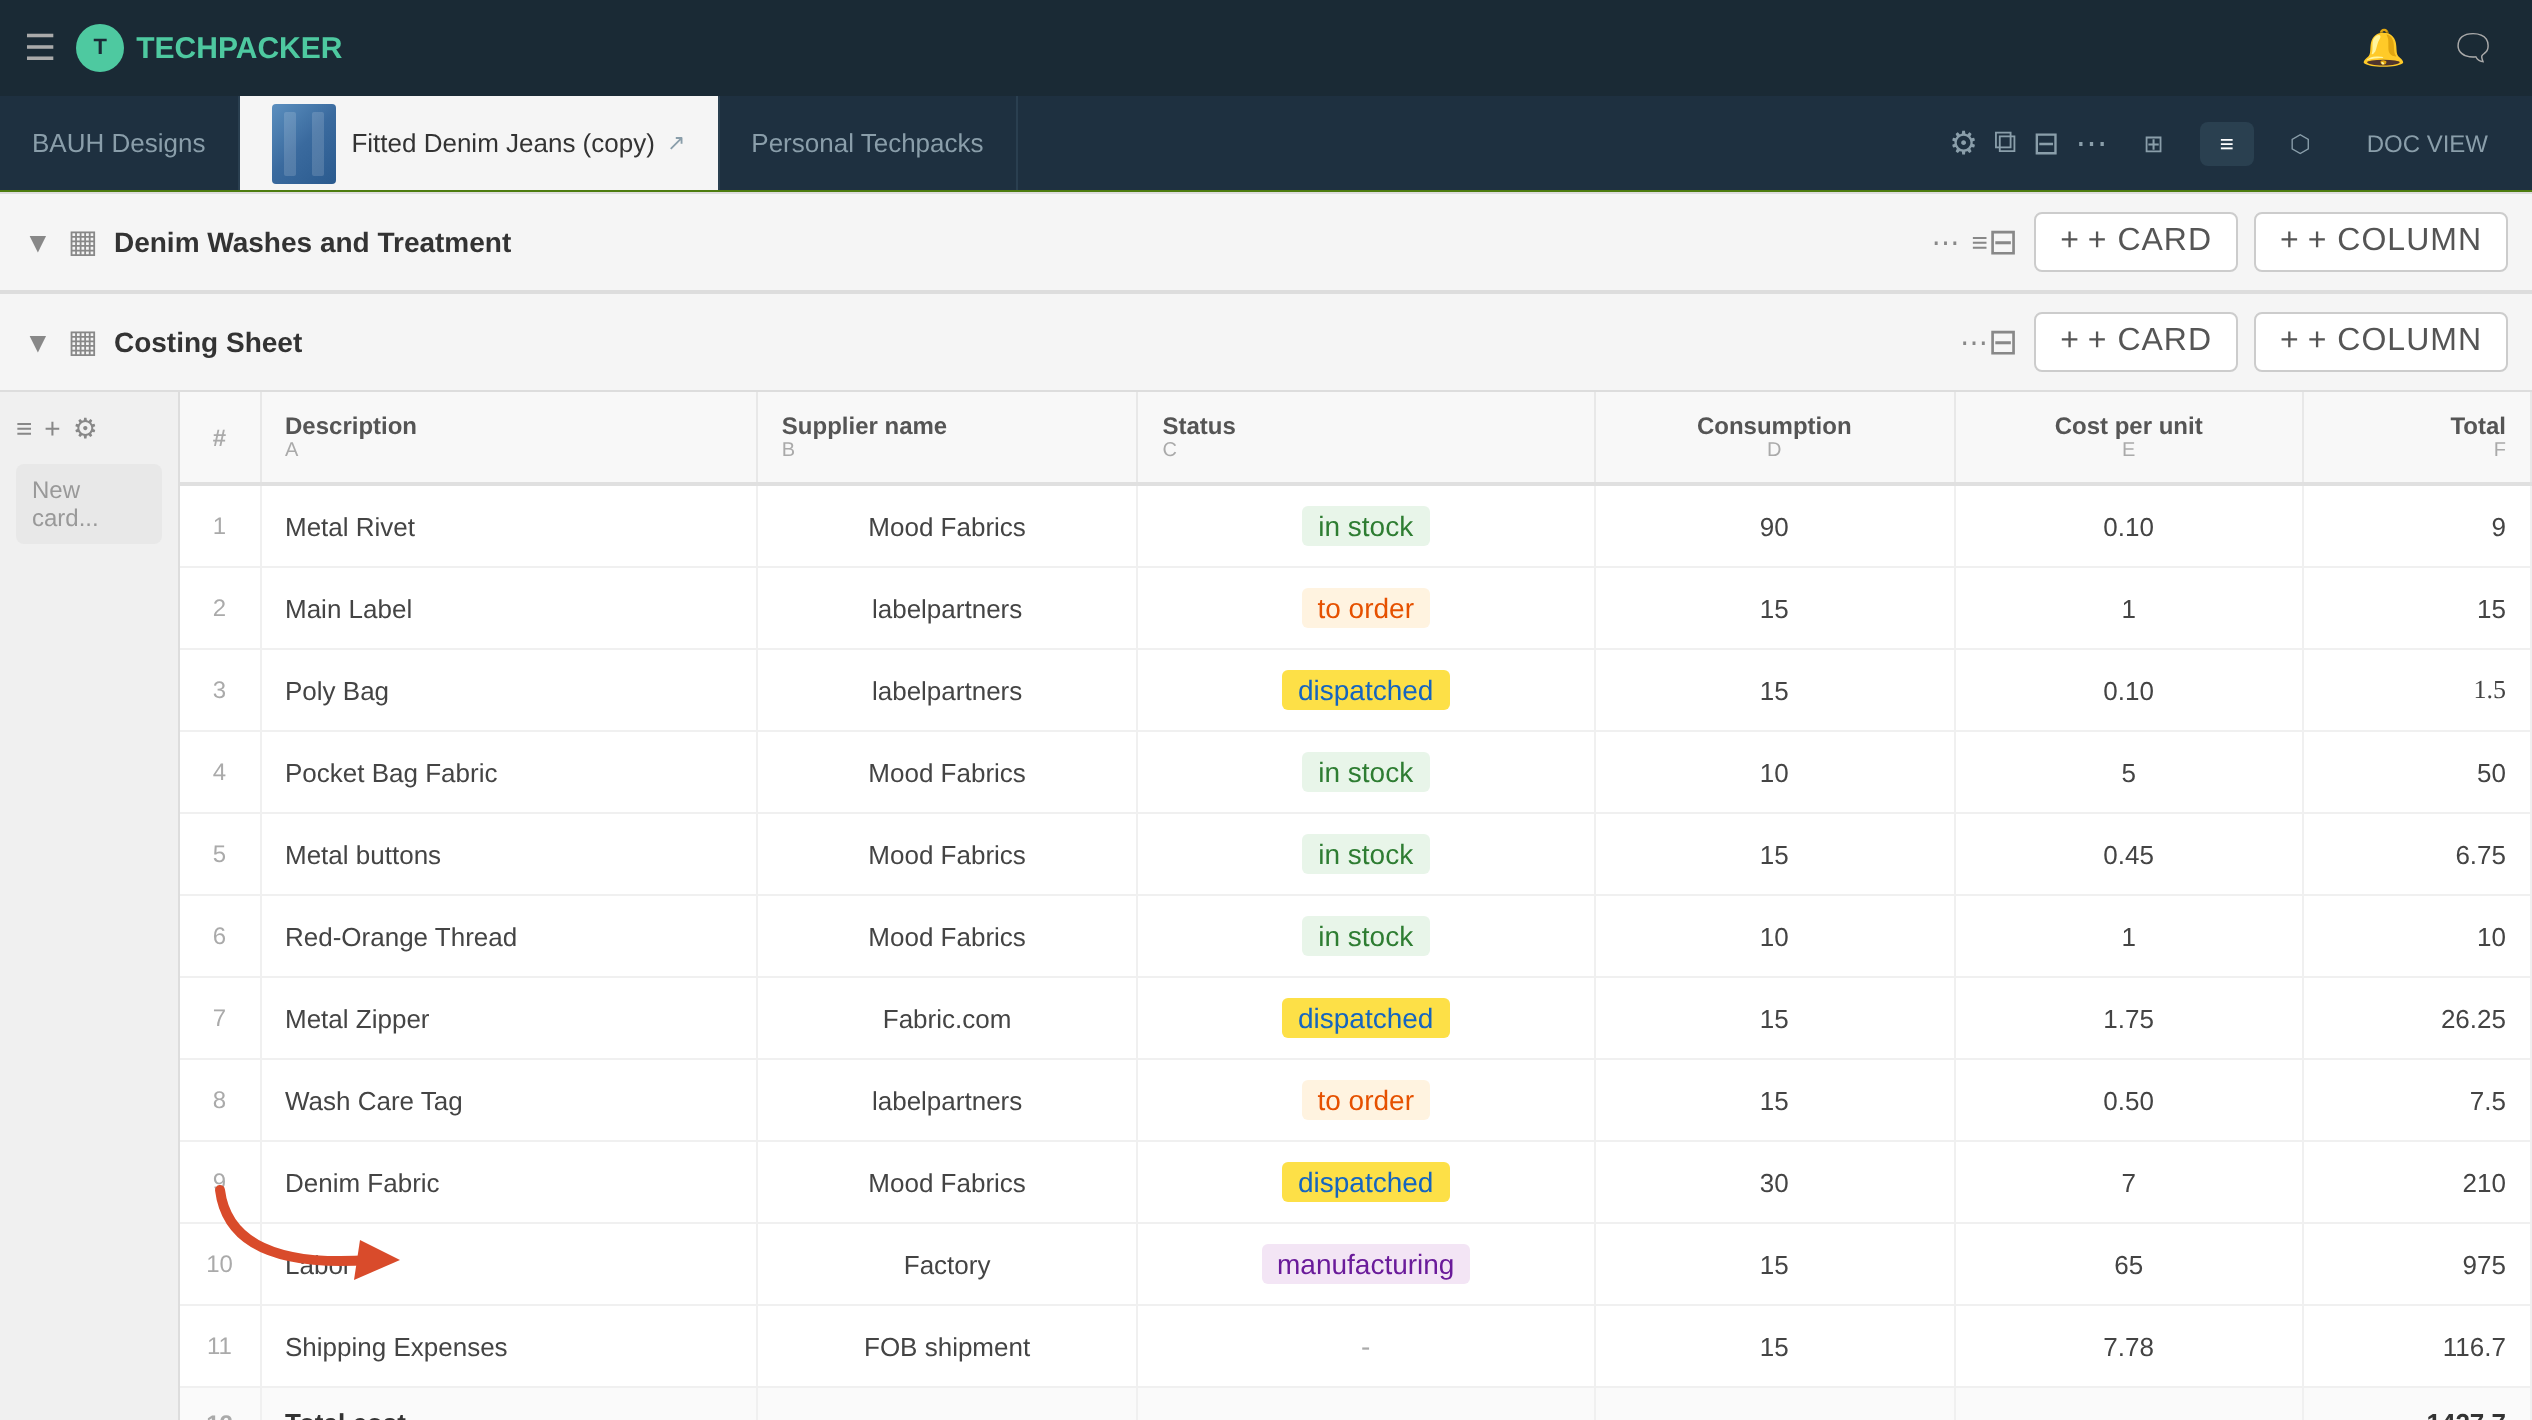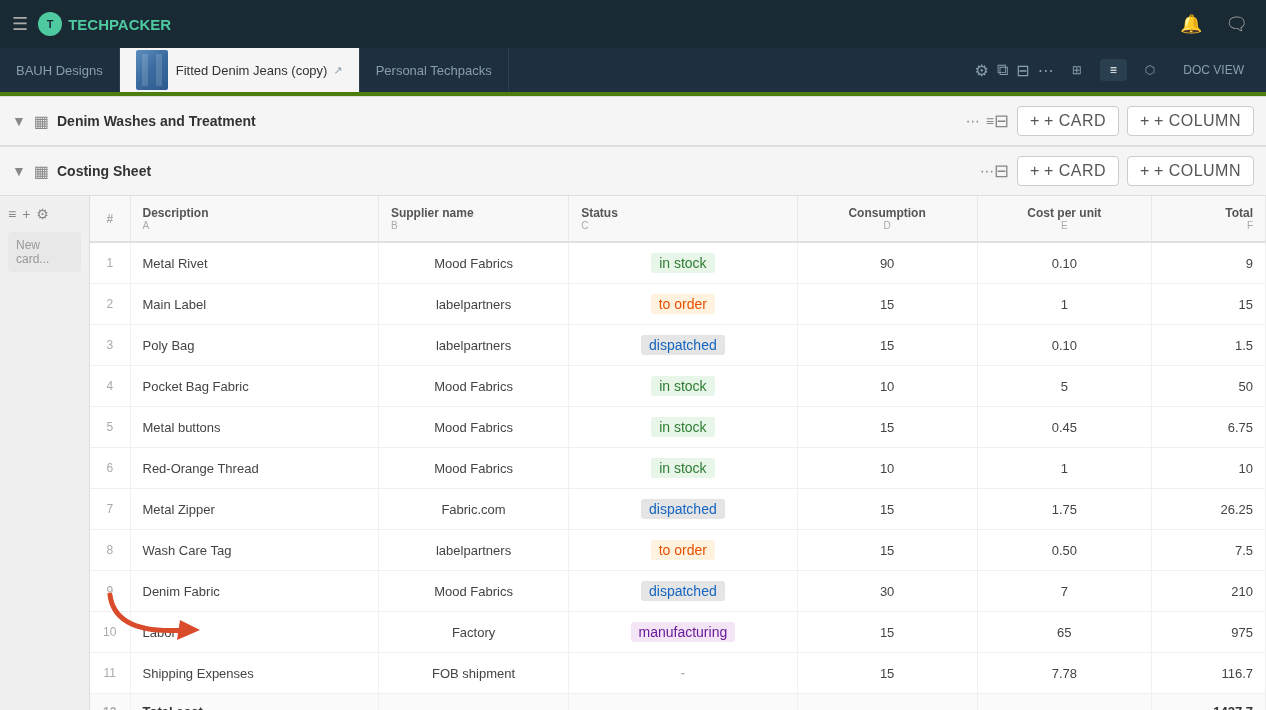--- a/index.html
+++ b/index.html
@@ -31,21 +31,21 @@
     }
     .nav-icon { color: #aaa; font-size: 18px; cursor: pointer; padding: 0 6px; }
 
     
     .tab-bar {
       background: #1e3040;
       height: 48px;
       display: flex;
       align-items: stretch;
       padding: 0;
-      border-bottom: 4px solid #4d7c0f;
+      border-bottom: 1px solid #4d7c0f;
     }
     .tab {
       display: flex;
       align-items: center;
       padding: 0 16px;
       color: #8a9eaa;
       font-size: 13px;
       cursor: pointer;
       border-right: 1px solid #2a3f50;
       white-space: nowrap;
@@ -221,21 +221,21 @@
     tbody td:first-child { text-align: center; color: #aaa; font-size: 12px; width: 40px; }
     .status-badge {
       display: inline-block;
       padding: 2px 8px;
       border-radius: 3px;
       font-size: 14px;
       font-weight: 500;
     }
     .status-in-stock { background: #e8f5e9; color: #2e7d32; }
     .status-to-order { background: #fff3e0; color: #e65100; }
-    .status-dispatched { background: #e5e5e5; color: #1565c0; }
+    .status-dispatched { background: #fde047; color: #1565c0; }
     .status-manufacturing { background: #f3e5f5; color: #6a1b9a; }
     .status-dash { color: #aaa; }
     .total-row td { font-weight: 700; background: #fafafa; color: #333; }
     .total-row td:first-child { color: #aaa; }
 
     .relative-wrapper {
       position: relative;
       flex: 1;
       display: flex;
       overflow: hidden;
@@ -385,21 +385,21 @@
               <td style="text-align: center;">1</td>
               <td style="text-align: right;">15</td>
             </tr>
             <tr>
               <td>3</td>
               <td>Poly Bag</td>
               <td style="text-align: center;">labelpartners</td>
               <td style="text-align: center;"><span class="status-badge status-dispatched">dispatched</span></td>
               <td style="text-align: center;">15</td>
               <td style="text-align: center;">0.10</td>
-              <td style="text-align: right;">1.5</td>
+              <td style="text-align: right; font-family: Liberation Serif, serif;">1.5</td>
             </tr>
             <tr>
               <td>4</td>
               <td>Pocket Bag Fabric</td>
               <td style="text-align: center;">Mood Fabrics</td>
               <td style="text-align: center;"><span class="status-badge status-in-stock">in stock</span></td>
               <td style="text-align: center;">10</td>
               <td style="text-align: center;">5</td>
               <td style="text-align: right;">50</td>
             </tr>

